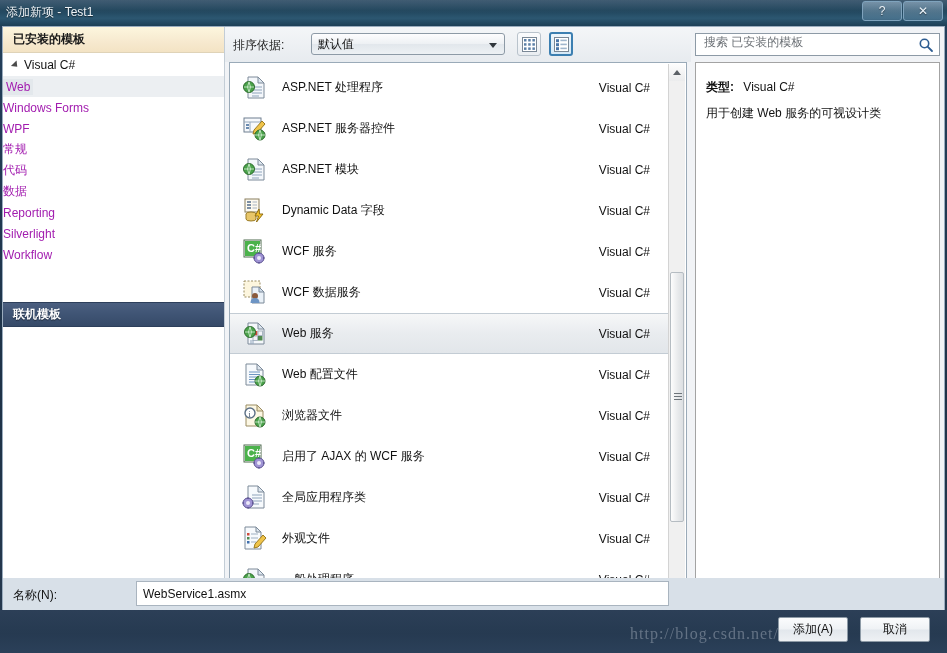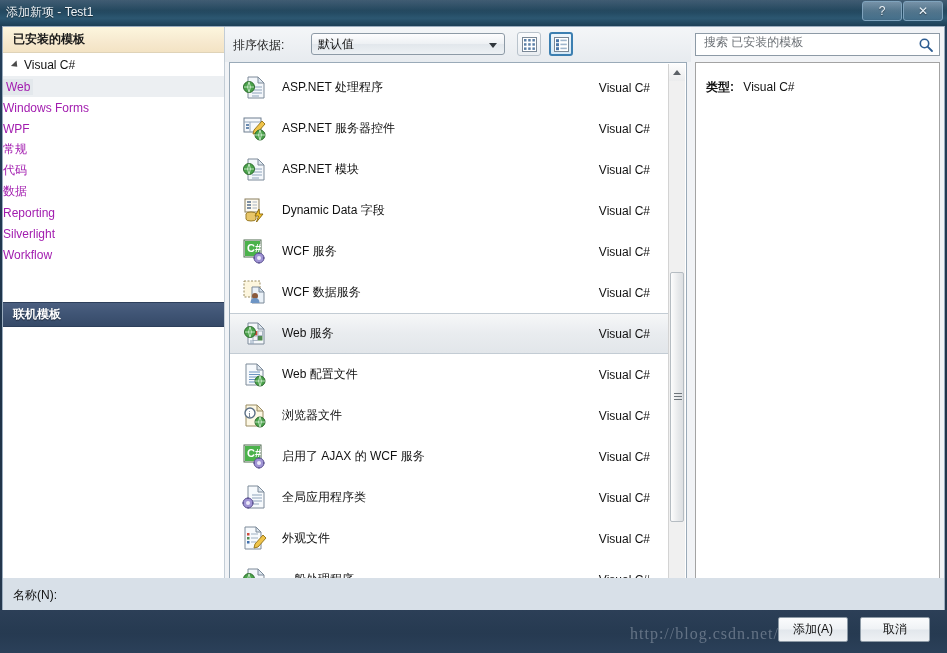--- a/index.html
+++ b/index.html
@@ -677,26 +677,30 @@
           <circle cx="6.5" cy="6.5" r="4.2" fill="none" stroke="#2e5d92" stroke-width="1.6"></circle>
           <line x1="9.6" y1="9.6" x2="14" y2="14" stroke="#2e5d92" stroke-width="1.8" stroke-linecap="round"></line>
         </svg>
       </div>
 
       <div id="info-panel">
         <div id="info-type">
           <b>类型:</b>
           <span style="margin-left:6px;">Visual C#</span>
         </div>
+        <div id="info-desc">用于创建 Web 服务的可视设计类</div>
       </div>
     </div>
   </div>
 
   <div id="name-row">
     <div id="name-label">名称(N):</div>
+    <div id="name-input">
+      <input type="text" value="WebService1.asmx" style="">
+    </div>
   </div>
 
   <div id="footer">
     <div id="watermark">http://blog.csdn.net/TheDanR</div>
     <div class="dlg-btn" id="btn-add">添加(A)</div>
     <div class="dlg-btn" id="btn-cancel">取消</div>
   </div>
 
 </div>
 

